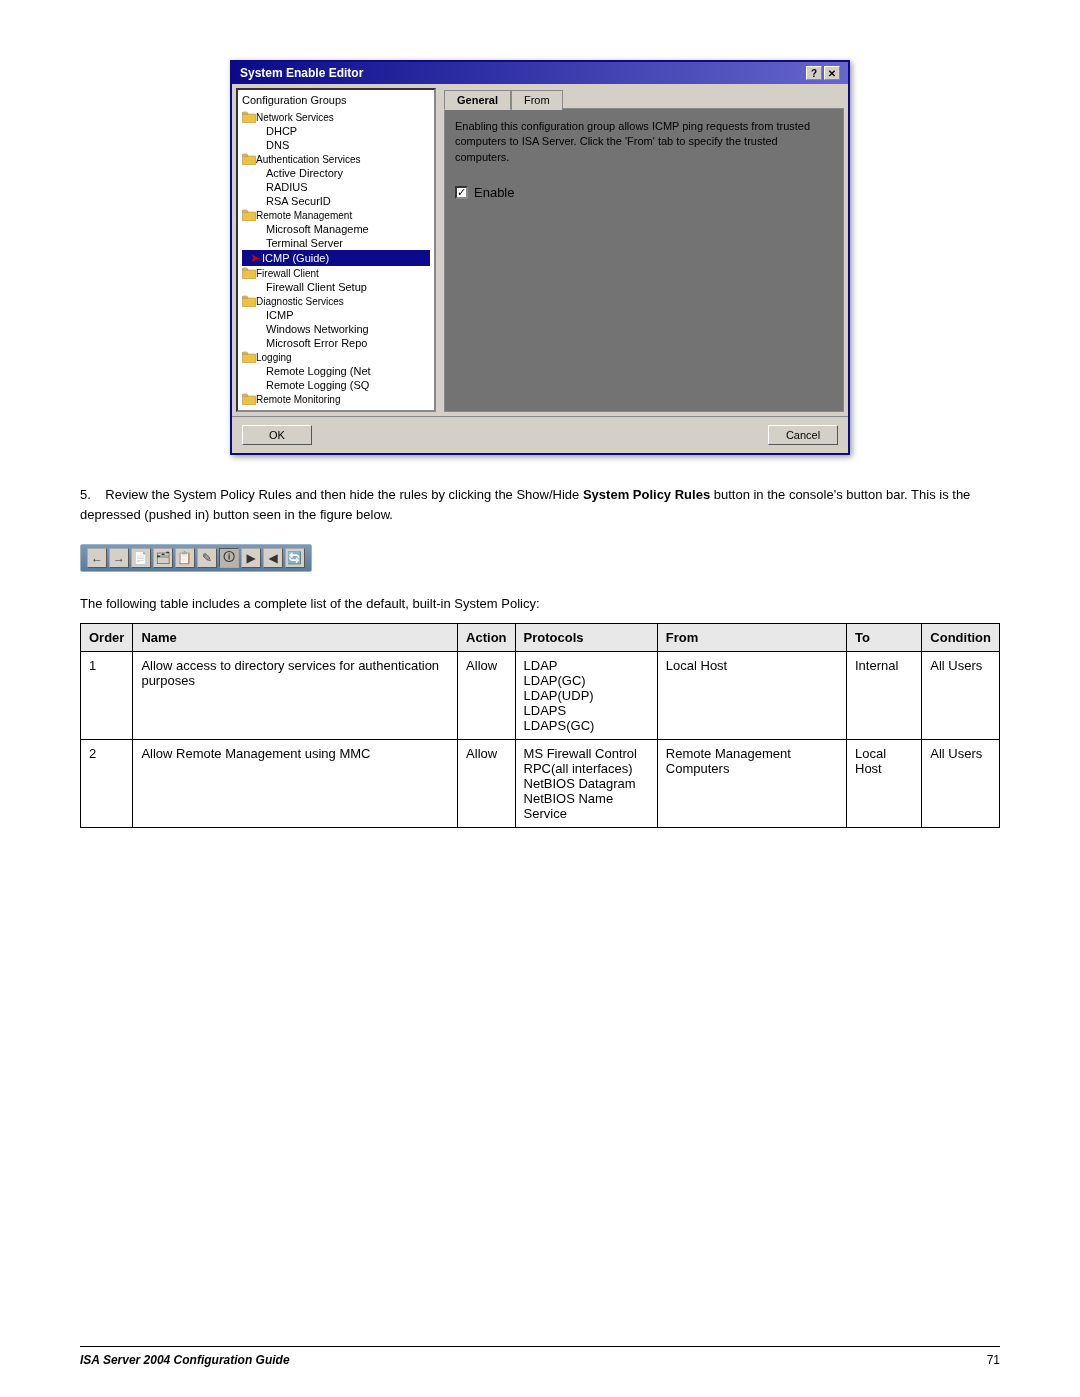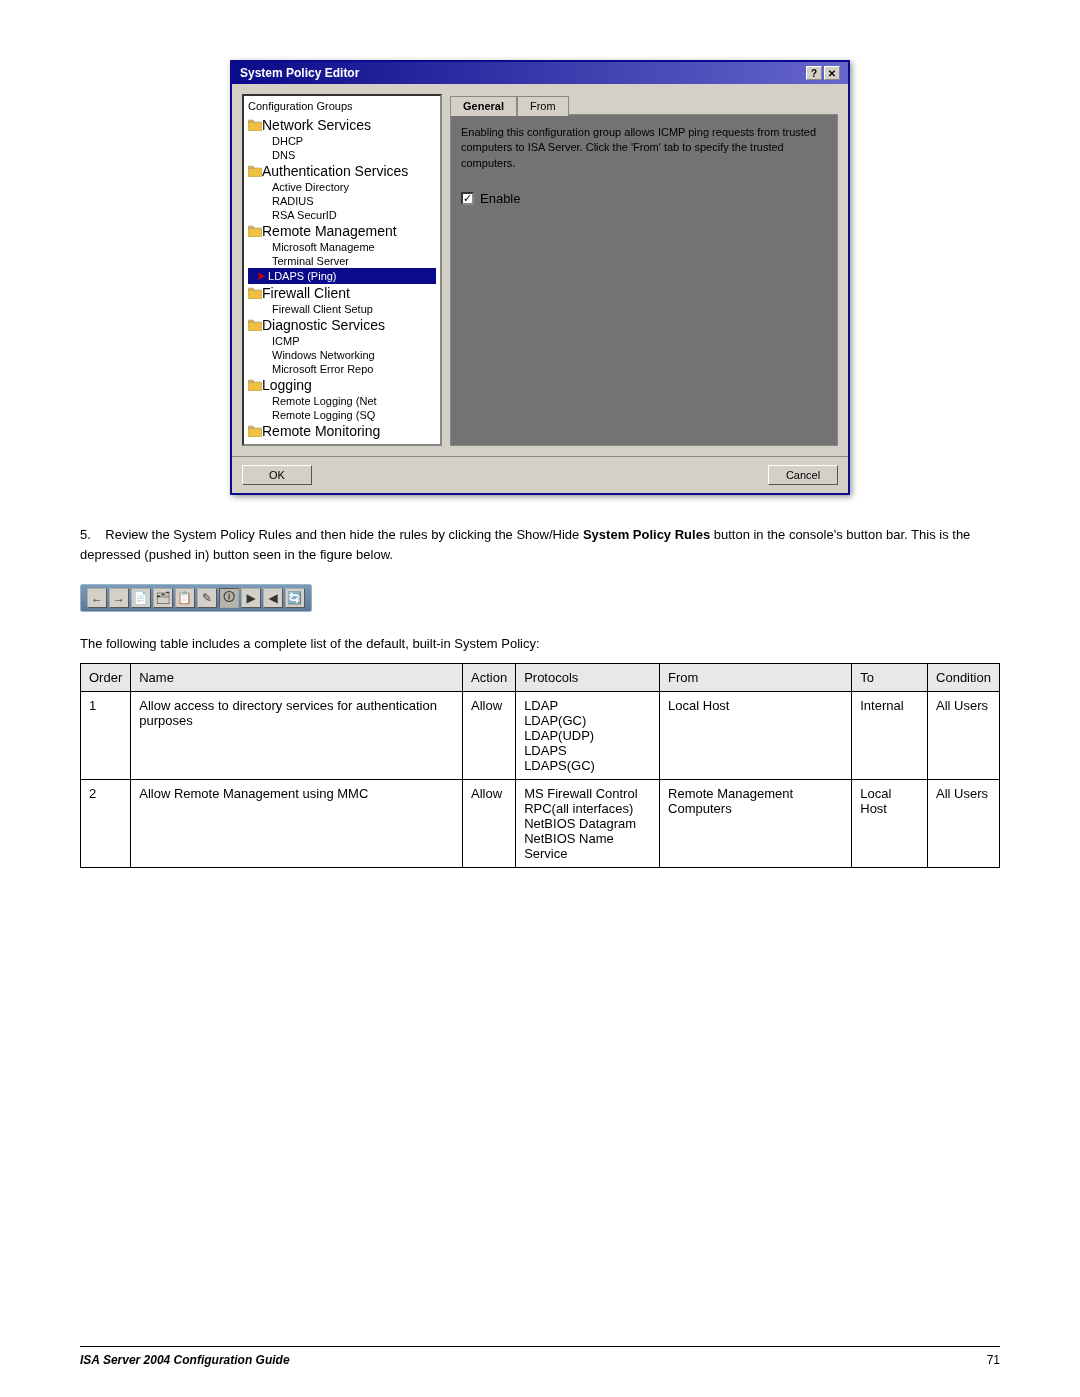--- a/index.html
+++ b/index.html
@@ -61,21 +61,21 @@
       display: flex;
       align-items: center;
       justify-content: center;
       cursor: pointer;
       color: #000;
       font-weight: bold;
     }
 
     .dialog-body {
       display: flex;
-      padding: 10px;
+      padding: 4px;
       gap: 8px;
     }
 
     
     .tree-panel {
       width: 200px;
       background: #fff;
       border: 2px inset #888;
       padding: 4px;
       font-size: 11px;
@@ -86,21 +86,21 @@
       font-size: 11px;
       font-weight: normal;
       margin-bottom: 4px;
       color: #000;
     }
 
     .tree-group {
       display: flex;
       align-items: center;
       padding: 1px 0;
-      font-size: 14px;
+      font-size: 10px;
       font-weight: normal;
       text-align: center;
     }
 
     .tree-child {
       padding-left: 24px;
       font-size: 11px;
       padding-top: 1px;
       padding-bottom: 1px;
       cursor: pointer;
@@ -275,21 +275,21 @@
       width: 100%;
       border-collapse: collapse;
       font-size: 13px;
     }
 
     table.policy-table th {
       background: #e8e8e8;
       border: 1px solid #000;
       padding: 6px 8px;
       text-align: left;
-      font-weight: normal;
+      font-weight: bold;
     }
 
     table.policy-table td {
       border: 1px solid #000;
       padding: 6px 8px;
       vertical-align: top;
     }
 
     
     .page-footer {
@@ -315,21 +315,21 @@
   </style>
 </head>
 <body>
 
 <div class="page-container">
 
   <div class="dialog-wrapper">
     <div class="dialog">
 
       <div class="dialog-titlebar">
-        <span>System Policy Editor</span>
+        <span>System Enable Editor</span>
         <div class="dialog-titlebar-btns">
           <div class="title-btn">?</div>
           <div class="title-btn">✕</div>
         </div>
       </div>
 
       <div class="dialog-body">
 
         <div class="tree-panel">
           <div class="tree-header">Configuration Groups</div>
@@ -359,21 +359,21 @@
             <svg class="folder-svg" viewBox="0 0 14 12" fill="none" xmlns="http://www.w3.org/2000/svg">
               <rect x="0" y="3" width="14" height="9" rx="1" fill="#f0c040" stroke="#888" stroke-width="0.5"></rect>
               <path d="M0 3 L0 2 Q0 1 1 1 L5 1 L6 3 Z" fill="#f0c040" stroke="#888" stroke-width="0.5"></path>
             </svg>
             <span>Remote Management</span>
           </div>
           <div class="tree-child">Microsoft Manageme</div>
           <div class="tree-child">Terminal Server</div>
           <div class="tree-child selected" style="display:flex;align-items:center;padding-left:8px;">
             <span class="red-arrow">➤</span>
-            <span>LDAPS (Ping)</span>
+            <span>ICMP (Guide)</span>
           </div>
 
           <div class="tree-group">
             <svg class="folder-svg" viewBox="0 0 14 12" fill="none" xmlns="http://www.w3.org/2000/svg">
               <rect x="0" y="3" width="14" height="9" rx="1" fill="#f0c040" stroke="#888" stroke-width="0.5"></rect>
               <path d="M0 3 L0 2 Q0 1 1 1 L5 1 L6 3 Z" fill="#f0c040" stroke="#888" stroke-width="0.5"></path>
             </svg>
             <span>Firewall Client</span>
           </div>
           <div class="tree-child">Firewall Client Setup</div>

